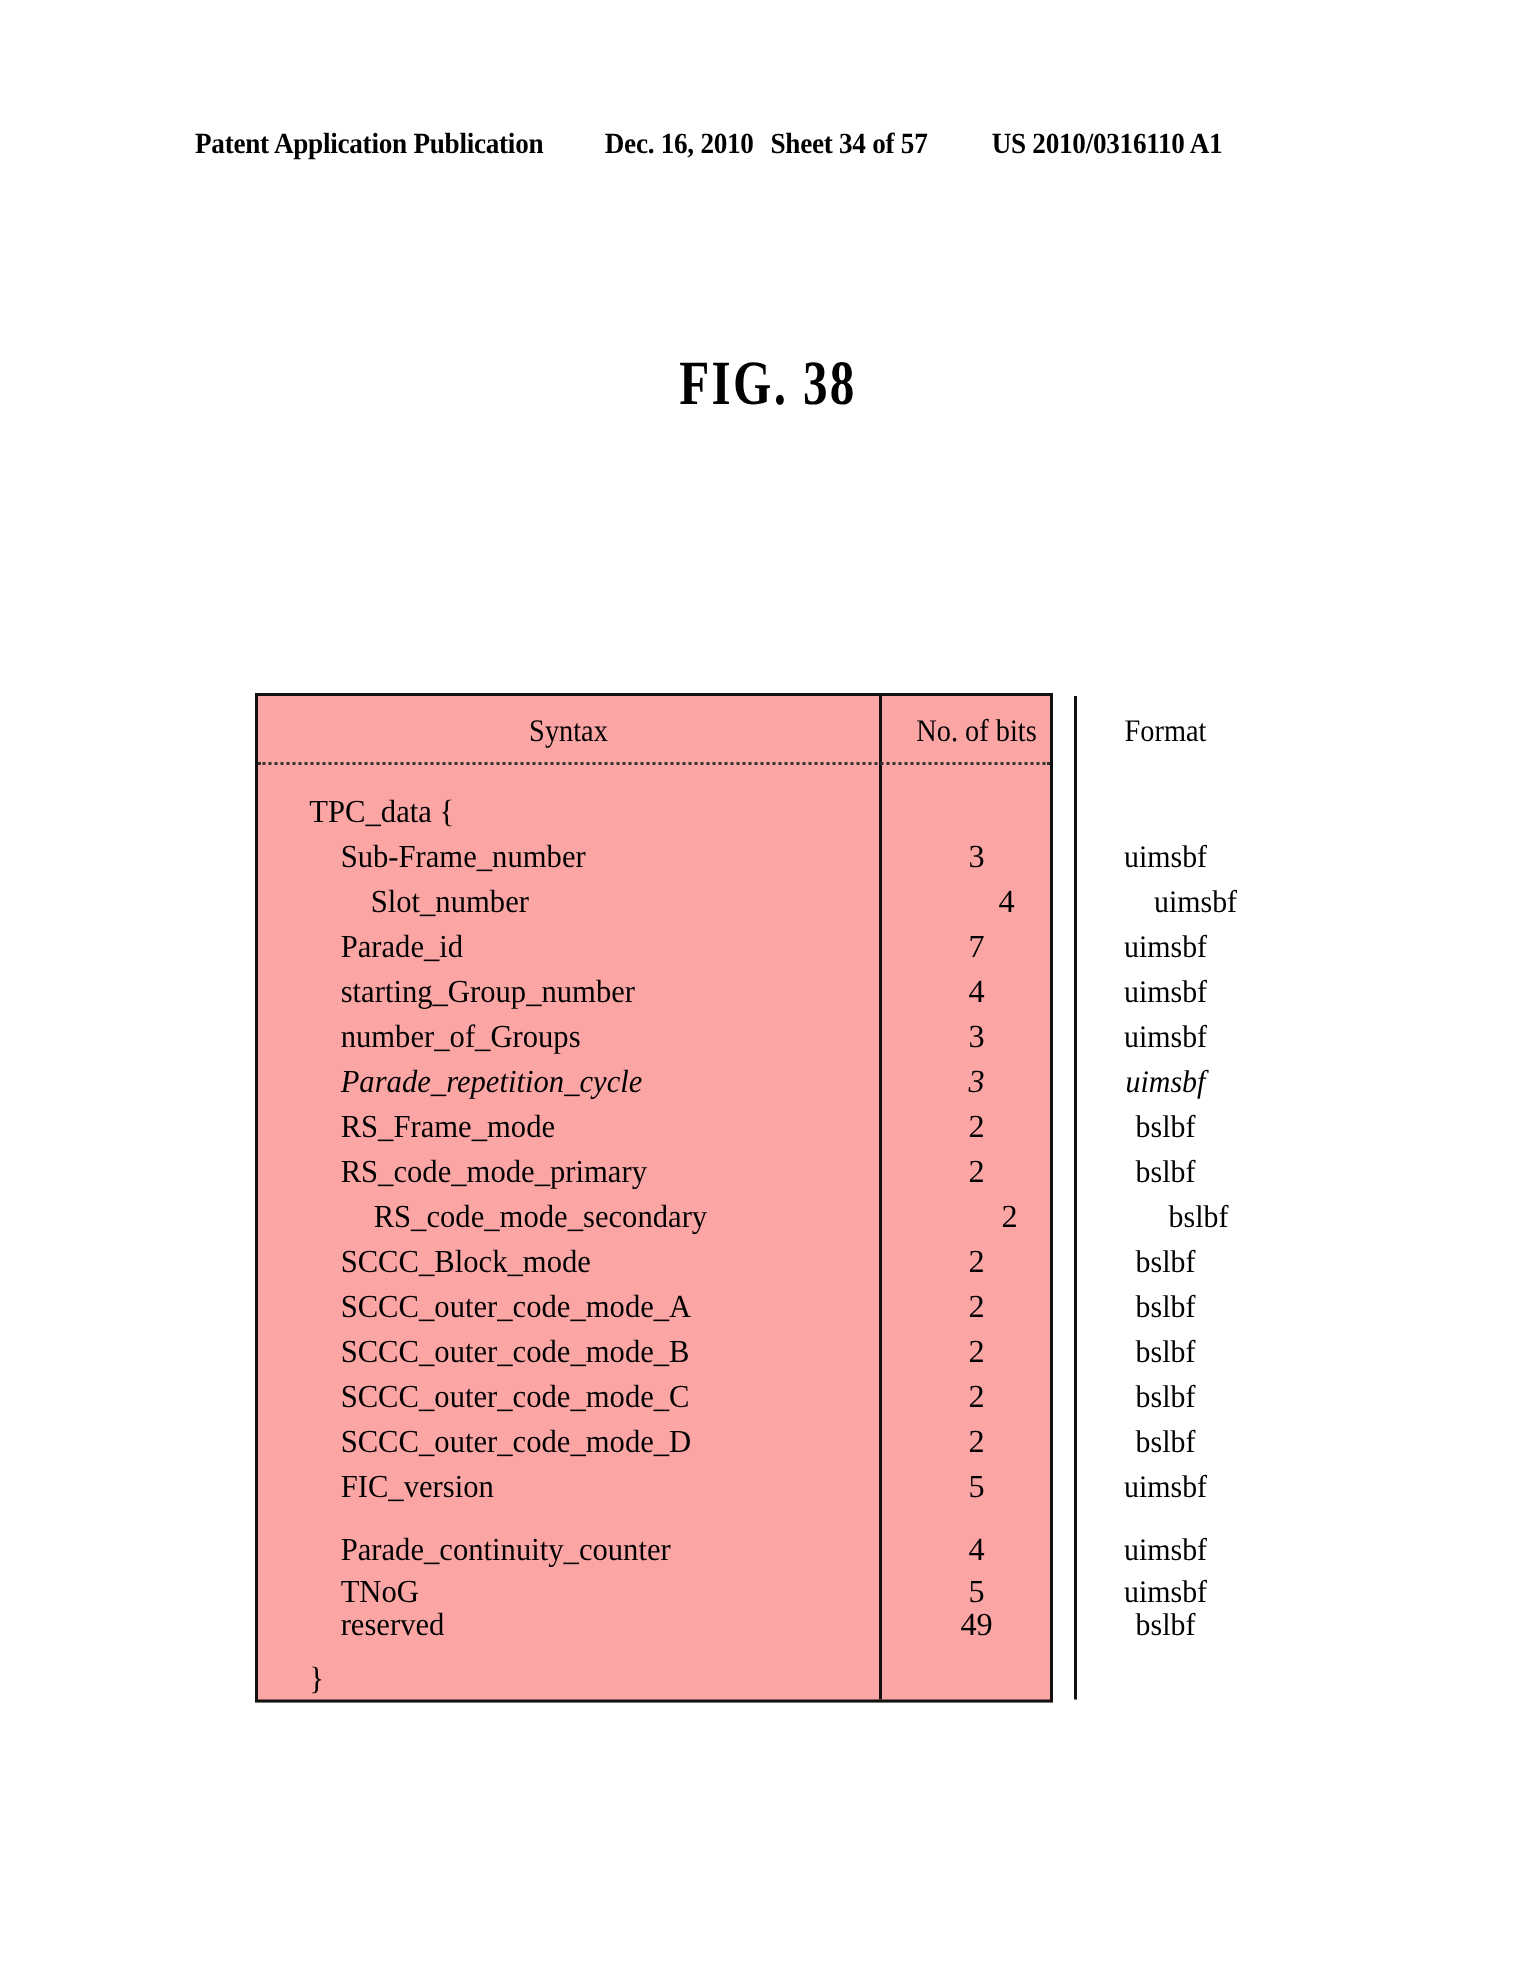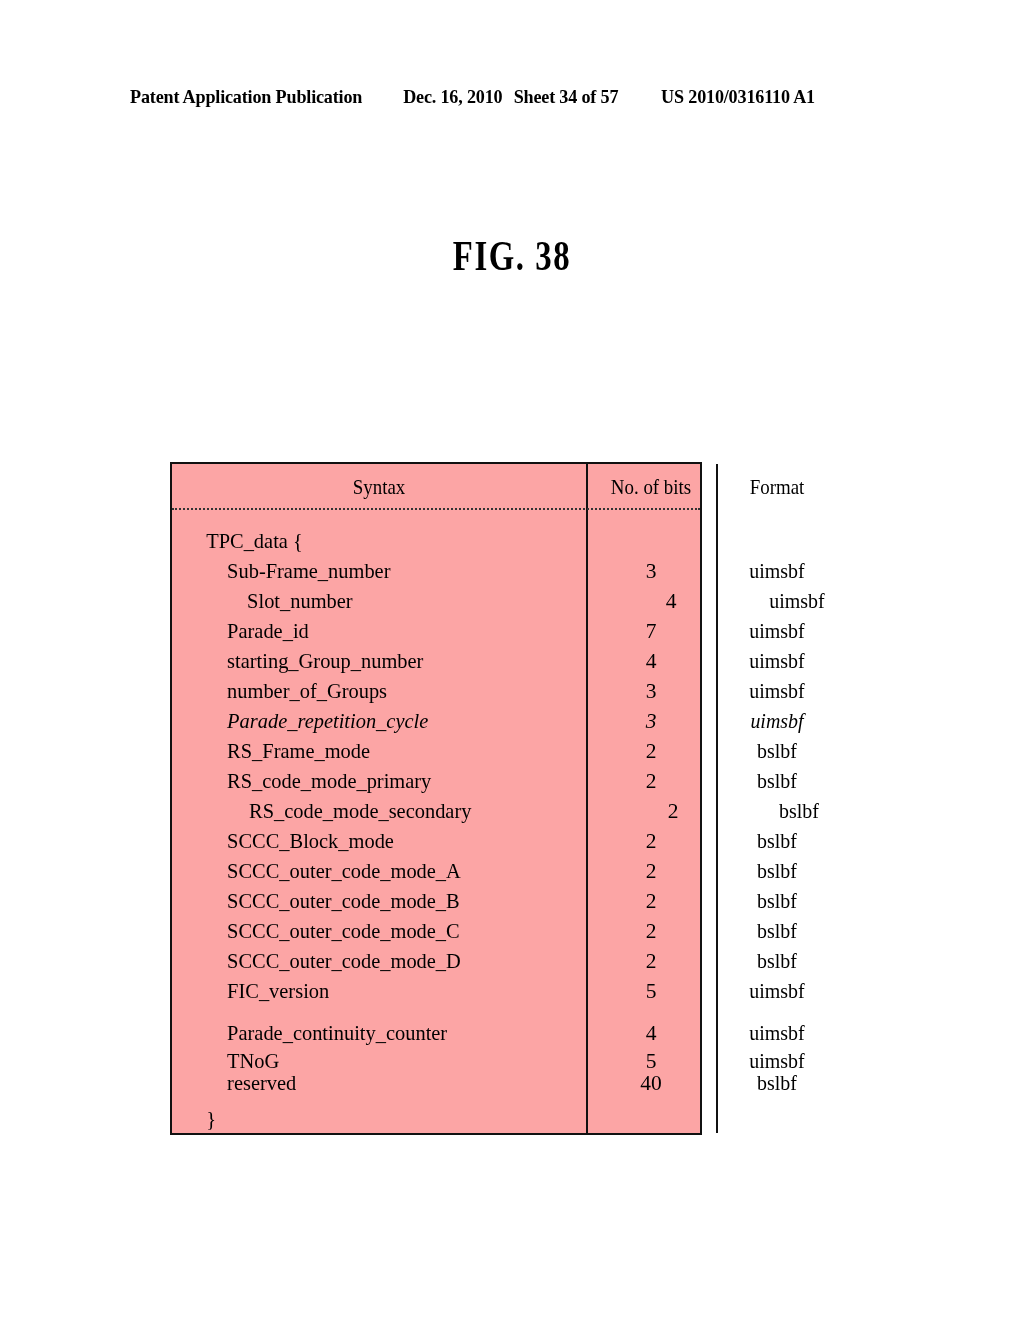--- a/index.html
+++ b/index.html
@@ -260,21 +260,21 @@
         <div class="cell-bits">4</div>
         <div class="cell-format">uimsbf</div>
       </div>
       <div class="row" style="top: 536px;">
         <div class="cell-syntax indent-1">TNoG</div>
         <div class="cell-bits">5</div>
         <div class="cell-format">uimsbf</div>
       </div>
       <div class="row" style="top: 558px;">
         <div class="cell-syntax indent-1">reserved</div>
-        <div class="cell-bits">40</div>
+        <div class="cell-bits">49</div>
         <div class="cell-format">bslbf</div>
       </div>
       <div class="row" style="top: 594px;">
         <div class="cell-syntax indent-0">}</div>
         <div class="cell-bits"></div>
         <div class="cell-format"></div>
       </div>
     </div>
 </div>
 

